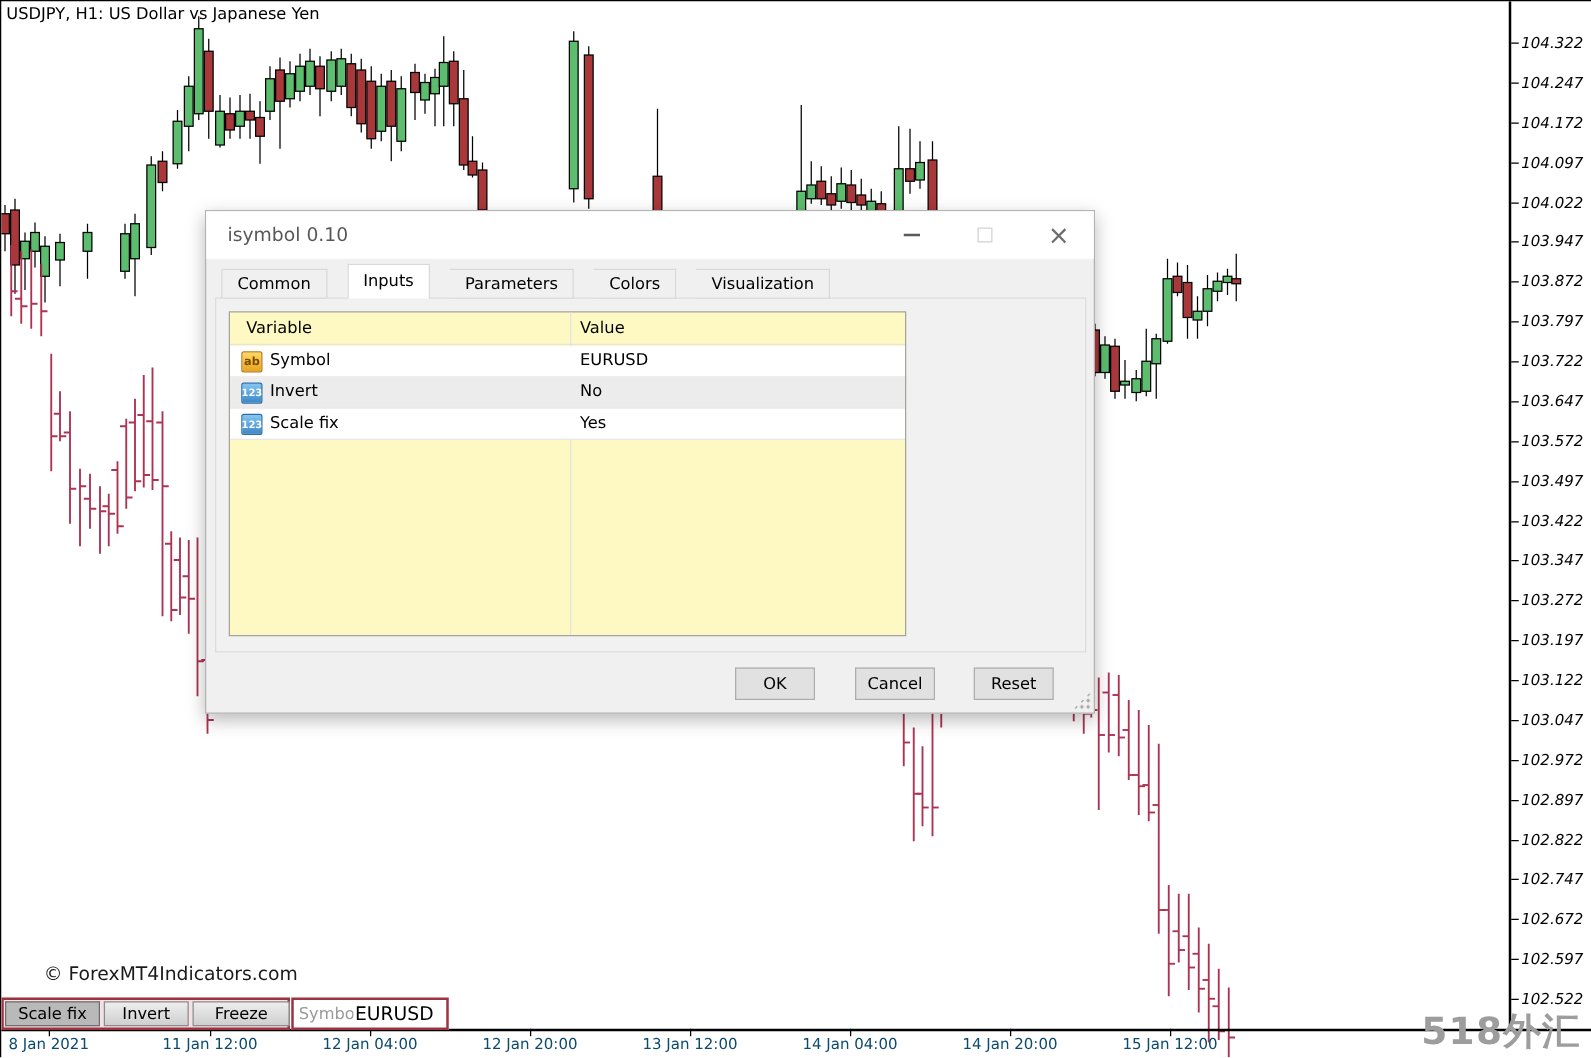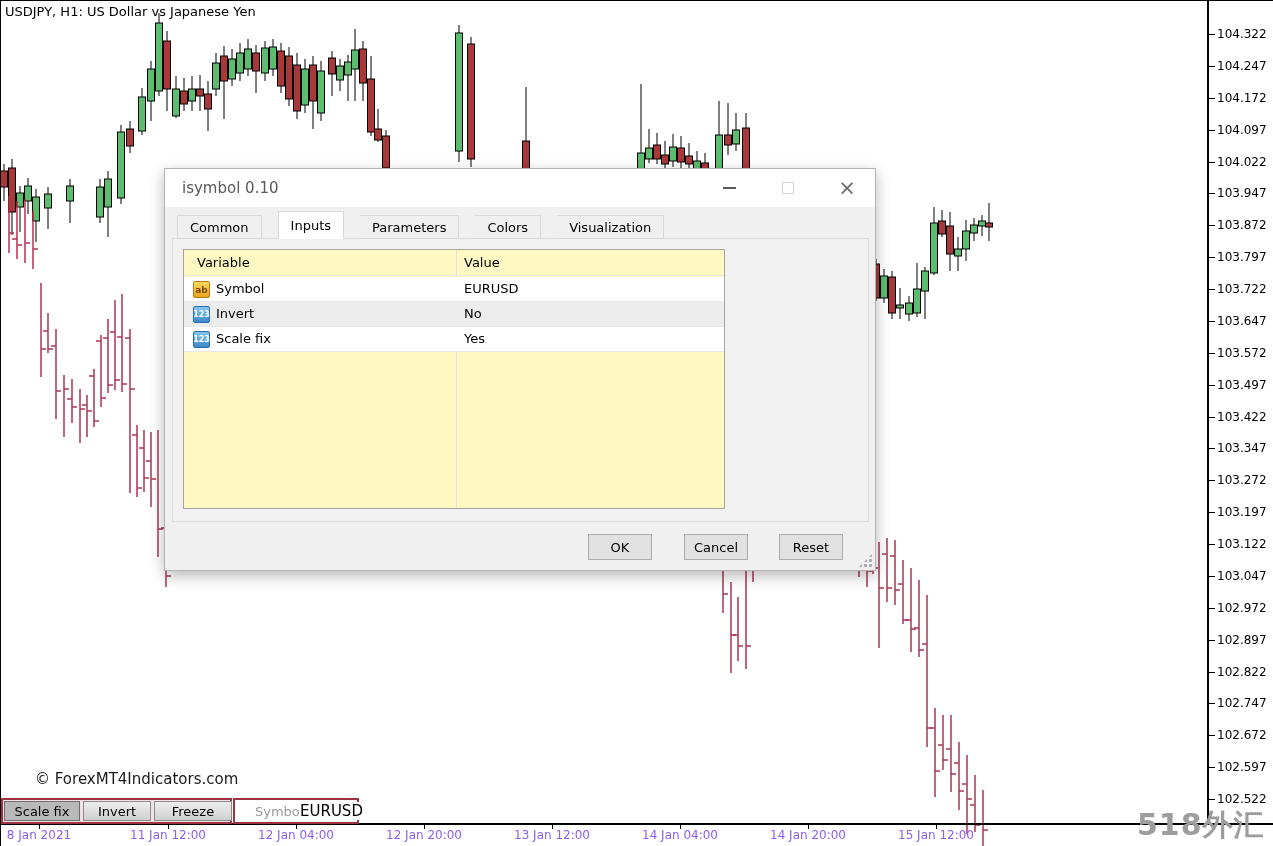--- a/index.html
+++ b/index.html
@@ -3,30 +3,30 @@
 <meta charset="utf-8">
 <style>
   html,body{margin:0;padding:0;background:#fff;}
   *{box-sizing:border-box;font-family:"DejaVu Sans","Liberation Sans",sans-serif;}
   .screen{position:relative;width:1273px;height:846px;background:#fff;overflow:hidden;border-top:1px solid #000;border-left:1px solid #000;}
   
   #chart-svg{position:absolute;left:0;top:0;z-index:1;}
   .chart-title{position:absolute;left:4px;top:3px;font-size:13px;color:#000;z-index:2;}
   .v-axis-line{position:absolute;left:1206px;top:0;width:2px;height:822px;background:#000;z-index:3;}
   .h-axis-line{position:absolute;left:0;top:822px;width:1273px;height:2px;background:#000;z-index:3;}
-  .price-label{position:absolute;left:1216px;font-size:12px;color:#000;z-index:4;}
+  .price-label{position:absolute;left:1216px;font-size:12px;color:#000;z-index:4;font-style:italic;}
   .price-tick{position:absolute;left:1208px;width:6px;height:1px;background:#000;z-index:4;}
-  .time-label{position:absolute;top:827px;font-size:12px;color:#8b5cf6;white-space:nowrap;transform:translateX(-50%);z-index:4;}
+  .time-label{position:absolute;top:827px;font-size:12px;color:#0c4a6e;white-space:nowrap;transform:translateX(-50%);z-index:4;}
   .time-tick{position:absolute;top:822px;width:1px;height:6px;background:#000;z-index:4;}
   .copyright{position:absolute;left:24px;top:769px;font-size:15px;color:#1a1a1a;z-index:5;margin-left:10px;}
   .wm-518{position:absolute;left:1136px;top:804px;font-size:30px;font-weight:bold;color:#9d9d9d;z-index:9;letter-spacing:1px;}
   
   .btn-group{position:absolute;top:797px;height:26px;border:2px solid #9d3242;background:#f2e2e5;display:flex;align-items:center;z-index:8;}
   .grp-1{left:0;width:231px;padding:0 1px;gap:3px;}
-  .grp-2{left:232px;width:126px;background:#fff;padding-left:20px;}
+  .grp-2{left:232px;width:126px;background:#fff;padding-left:4px;}
   .chart-btn{height:20px;display:flex;align-items:center;justify-content:center;font-size:13px;color:#000;
     background:linear-gradient(#eee,#cfcfcf);border:1px solid #8b8b8b;flex:0 0 auto;}
   .chart-btn.pressed{background:#b9b9b9;border:1px solid #6e6e6e;}
   .sym-label{font-size:13px;color:#9a9a9a;white-space:nowrap;overflow:hidden;max-width:44px;flex:0 0 auto;}
   .sym-value{font-size:15px;color:#000;background:#fff;padding-left:1px;white-space:nowrap;}
   
   .dialog{position:absolute;left:163px;top:167px;width:712px;height:403px;background:#f0f0f0;border:1px solid #b3b3b3;
     box-shadow:0 5px 14px rgba(0,0,0,.28);z-index:10;}
   .titlebar{position:absolute;left:0;top:0;right:0;height:38px;background:#fff;}
   .dlg-title{position:absolute;left:17px;top:10px;font-size:15px;color:#585858;}

